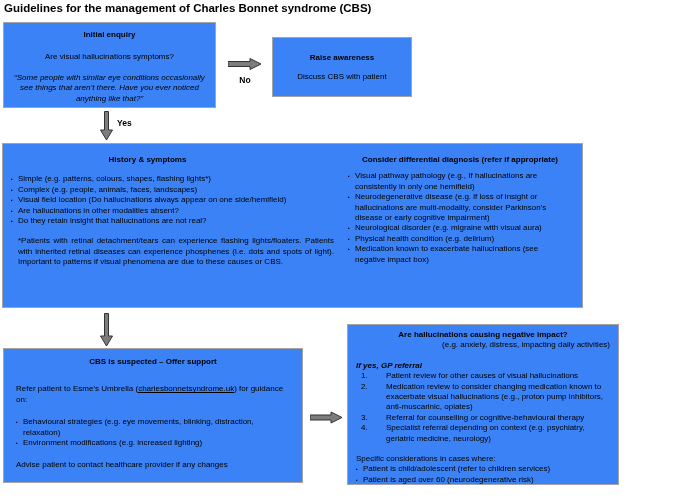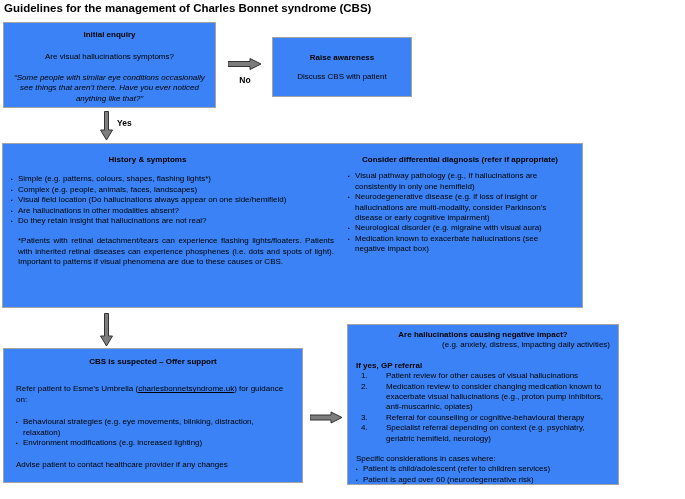--- a/index.html
+++ b/index.html
@@ -49,21 +49,21 @@
   .box-d { left:3px; top:348px; width:300px; height:135px; padding:8px 12px 0 12px; }
   .box-d .h { text-align:center; margin-bottom:17px; }
   .box-d .intro { margin:0 0 12px 0; }
   .box-d ul.bullets { margin-bottom:12px; }
   .box-d .outro { margin:0; }
   .link { color:#000; text-decoration:underline; cursor:pointer; }
 
   
   .box-e { left:347px; top:324px; width:272px; height:161px; padding:5px 8px 12px 8px; }
   .box-e .sub { text-align:right; margin-bottom:10px; }
-  .box-e .h2 { font-weight:bold; }
+  .box-e .h2 { font-weight:bold;font-style:italic; }
   ol.numbered { list-style:none; margin:0 0 10px 0; padding:0 0 0 5px; }
   ol.numbered li { display:grid; grid-template-columns:25px 1fr; }
   .box-e ul.bullets li::before { content:"▪"; }
 </style>
 </head>
 <body>
 
 <div class="canvas">
 
   <h1 class="title">Guidelines for the management of Charles Bonnet syndrome (CBS)</h1>
@@ -106,20 +106,21 @@
         </ul>
       <p class="footnote">*Patients with retinal detachment/tears can experience flashing lights/floaters. Patients with inherited retinal diseases can experience phosphenes (i.e. dots and spots of light). Important to patterns if visual phenomena are due to these causes or CBS.</p>
     </div>
     <div class="col-right">
       <div class="h">Consider differential diagnosis (refer if appropriate)</div>
       <ul class="bullets">
 
       <li><span>Visual pathway pathology (e.g., If hallucinations are consistently in only one hemifield)</span></li>
           <li><span>Neurodegenerative disease (e.g. if loss of insight or hallucinations are multi-modality, consider Parkinson’s disease or early cognitive impairment)</span></li>
           <li><span>Neurological disorder (e.g. migraine with visual aura)</span></li>
+          <li><span>Physical health condition (e.g. delirium)</span></li>
           <li><span>Medication known to exacerbate hallucinations (see negative impact box)</span></li>
         </ul>
     </div>
   </section>
 
   <div class="arrow arrow-down2">
     <svg width="13" height="34" viewBox="0 0 13 34">
       <polygon points="4.5,0.5 8.5,0.5 8.5,23 12.5,23 6.5,33 0.5,23 4.5,23" fill="#7d7d7d" stroke="#333333" stroke-width="1"></polygon>
     </svg>
   </div>
@@ -154,21 +155,21 @@
         <li>
           <span class="num">2.</span>
           <span>Medication review to consider changing medication known to exacerbate visual hallucinations (e.g., proton pump inhibitors, anti-muscarinic, opiates)</span>
         </li>
         <li>
           <span class="num">3.</span>
           <span>Referral for counselling or cognitive-behavioural therapy</span>
         </li>
         <li>
           <span class="num">4.</span>
-          <span>Specialist referral depending on context (e.g. psychiatry, geriatric hemifield, neurology)</span>
+          <span>Specialist referral depending on context (e.g. psychiatry, geriatric medicine, neurology)</span>
         </li>
       </ol>
     <div>Specific considerations in cases where:</div>
     <ul class="bullets">
 
     <li><span>Patient is child/adolescent (refer to children services)</span></li>
         <li><span>Patient is aged over 60 (neurodegenerative risk)</span></li>
       </ul>
   </section>
 

